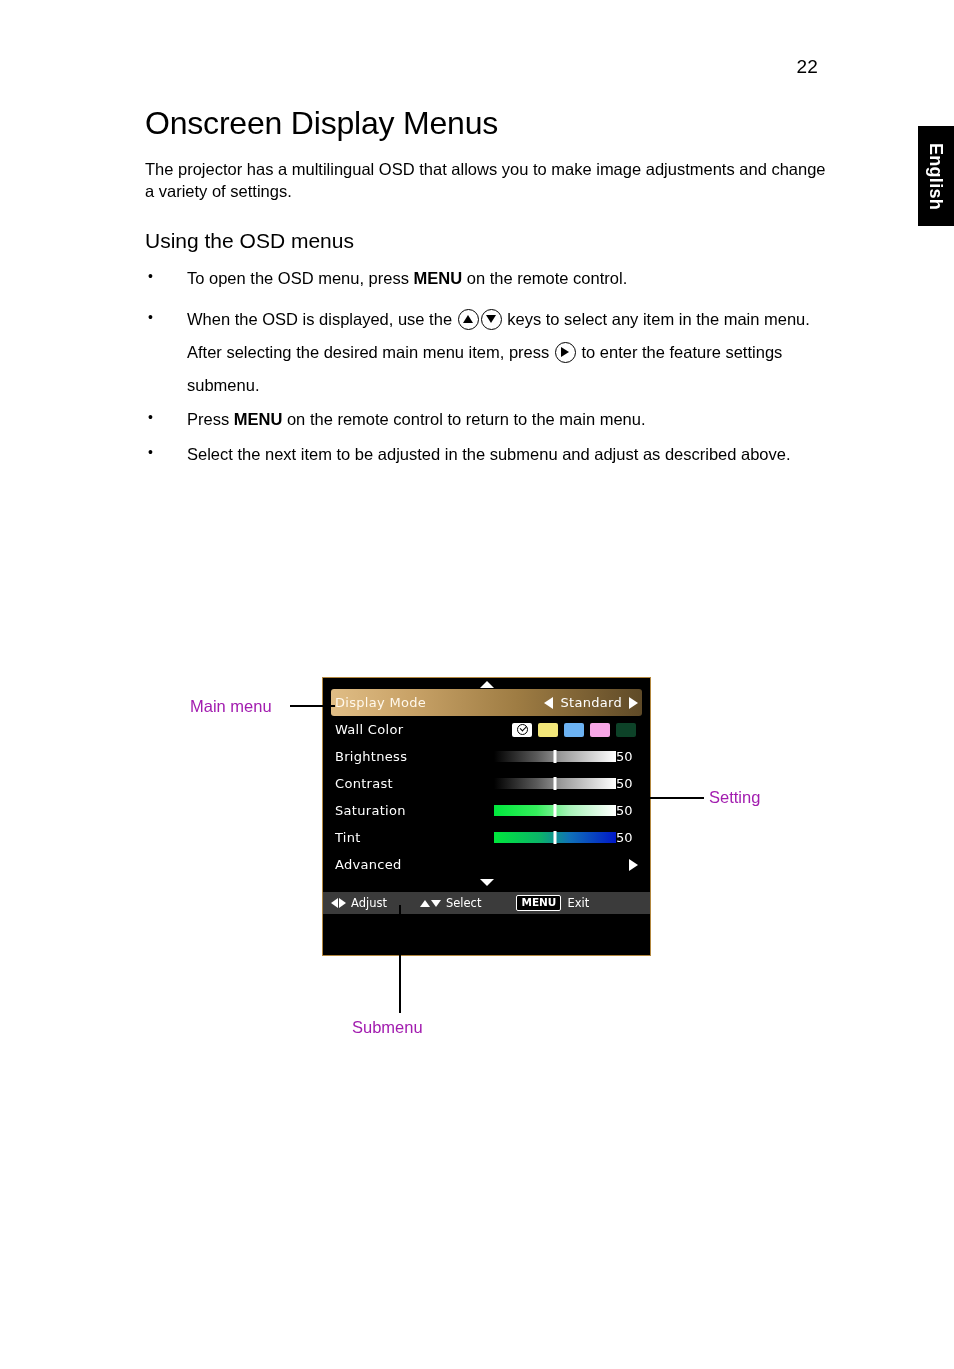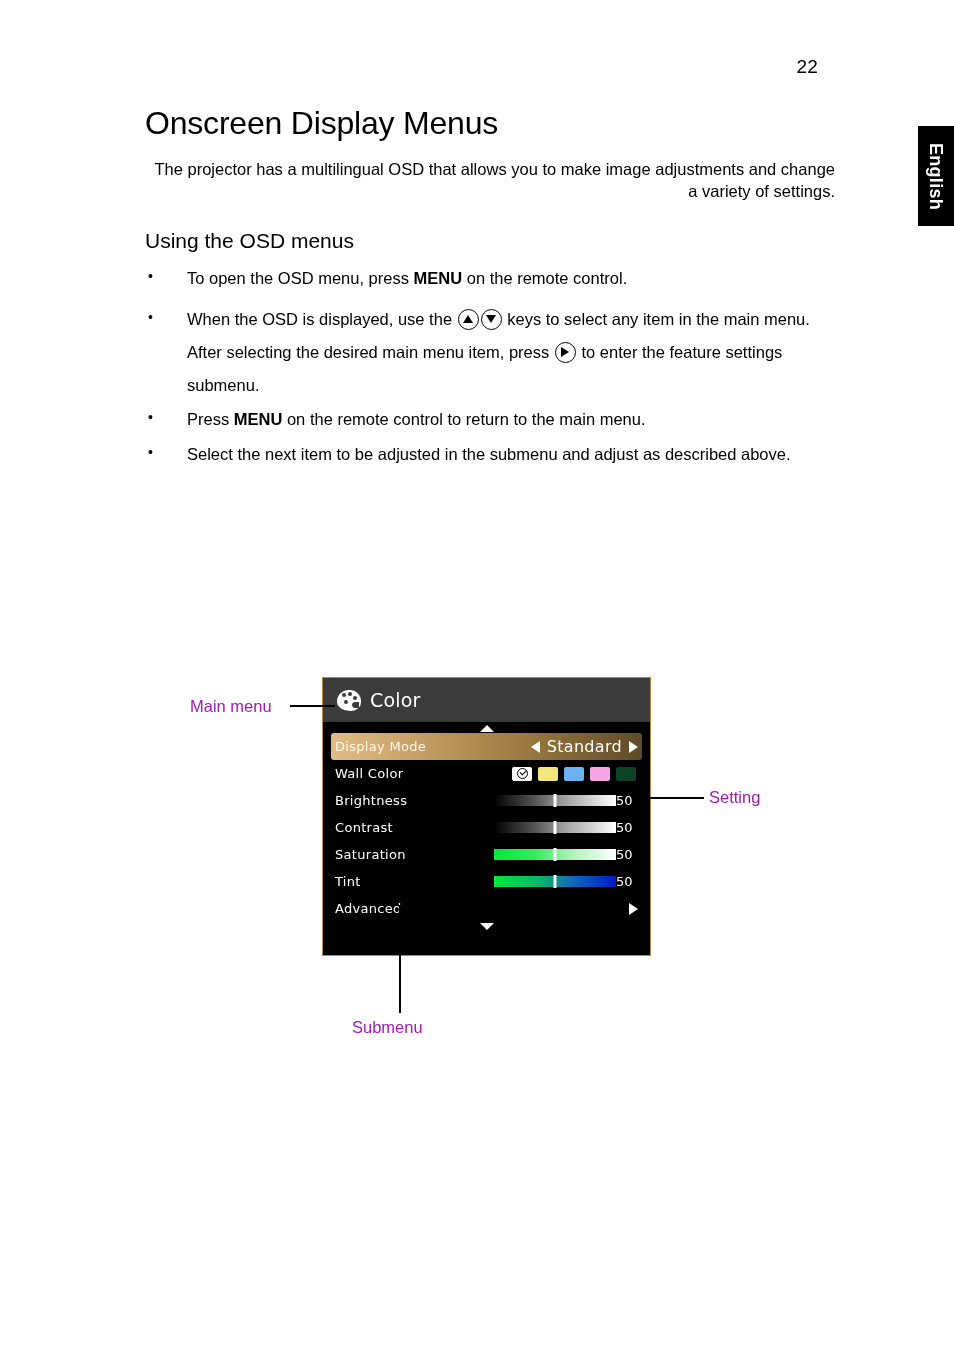--- a/index.html
+++ b/index.html
@@ -51,21 +51,20 @@
   h1.title {
     font-size: 32px;
     font-weight: normal;
     margin: 0 0 16px 0;
     letter-spacing: -.2px;
   }
   p.intro {
     font-size: 16.5px;
     line-height: 1.36;
     margin: 0 0 26px 0;
-    text-align: right;
   }
   h2.subtitle {
     font-size: 21px;
     font-weight: normal;
     margin: 0 0 14px 0;
   }
 
   ul.bullets {
     list-style: none;
     margin: 0; padding: 0;
@@ -193,21 +192,21 @@
   .row.selected .label { color: #fff8ec; }
 
   .row .right-group {
     margin-left: auto;
     display: flex;
     align-items: center;
     gap: 7px;
   }
   .tri-l { width:0;height:0;border-top:6px solid transparent;border-bottom:6px solid transparent;border-right:9px solid #fff; }
   .tri-r { width:0;height:0;border-top:6px solid transparent;border-bottom:6px solid transparent;border-left:9px solid #fff; }
-  .value-text { font-size: 16px; color: #fff; letter-spacing:.3px; }
+  .value-text { font-size: 13px; color: #fff; letter-spacing:.3px; }
 
   
   .swatches { display: flex; gap: 6px; align-items: center; margin-left: auto; padding-right: 2px; }
   .swatch { width: 20px; height: 14px; border-radius: 2px; }
   .swatch.check {
     background: #fff;
     display: flex; align-items: center; justify-content: center;
   }
   .swatch.check .ring {
     width: 11px; height: 11px;
@@ -319,31 +318,20 @@
     <li>
       <span>Select the next item to be adjusted in the submenu and adjust as described above.</span>
     </li>
 
 
   </ul>
 </div>
 
 <div class="osd">
 
-  <div class="osd-header">
-    <div class="palette">
-      <div class="body"></div>
-      <div class="hole h1"></div>
-        <div class="hole h2"></div>
-      <div class="hole h3"></div>
-        <div class="hole h4"></div>
-      <div class="thumb"></div>
-    </div>
-    <div class="title">Color</div>
-  </div>
 
   <div class="osd-body">
     <div class="scroll-arrow up"></div>
 
     <div class="row selected">
       <div class="label">Display Mode</div>
       <div class="right-group">
         <div class="tri-l"></div>
         <div class="value-text">Standard</div>
         <div class="tri-r"></div>
@@ -406,20 +394,40 @@
     <div class="row">
       <div class="label">Advanced</div>
       <div class="right-group">
         <div class="tri-r"></div>
       </div>
     </div>
 
     <div class="scroll-arrow down"></div>
   </div>
 
+  <div class="osd-footer">
+    <div class="grp">
+      <div class="lr-icon">
+          <div class="a"></div>
+          <div class="b"></div>
+        </div>
+      <span>Adjust</span>
+    </div>
+    <div class="grp sel">
+      <div class="ud-icon">
+          <div class="a"></div>
+          <div class="b"></div>
+        </div>
+      <span>Select</span>
+    </div>
+    <div class="grp exit">
+      <span class="menu-key">MENU</span>
+      <span>Exit</span>
+    </div>
+  </div>
 </div>
 
 <div class="callout-label" style="left:190px; top:697px;">Main menu</div>
 <div class="callout-line" style="left:322px; top:705px; width:8px; height:1.5px;"></div>
 <div class="callout-line" style="left:290px; top:705px; width:45px; height:1.5px;"></div>
 
 <div class="callout-label" style="left:709px; top:788px;">Setting</div>
 <div class="callout-line" style="left:634px; top:797px; width:70px; height:1.5px;"></div>
 
 <div class="callout-label" style="left:352px; top:1018px;">Submenu</div>

